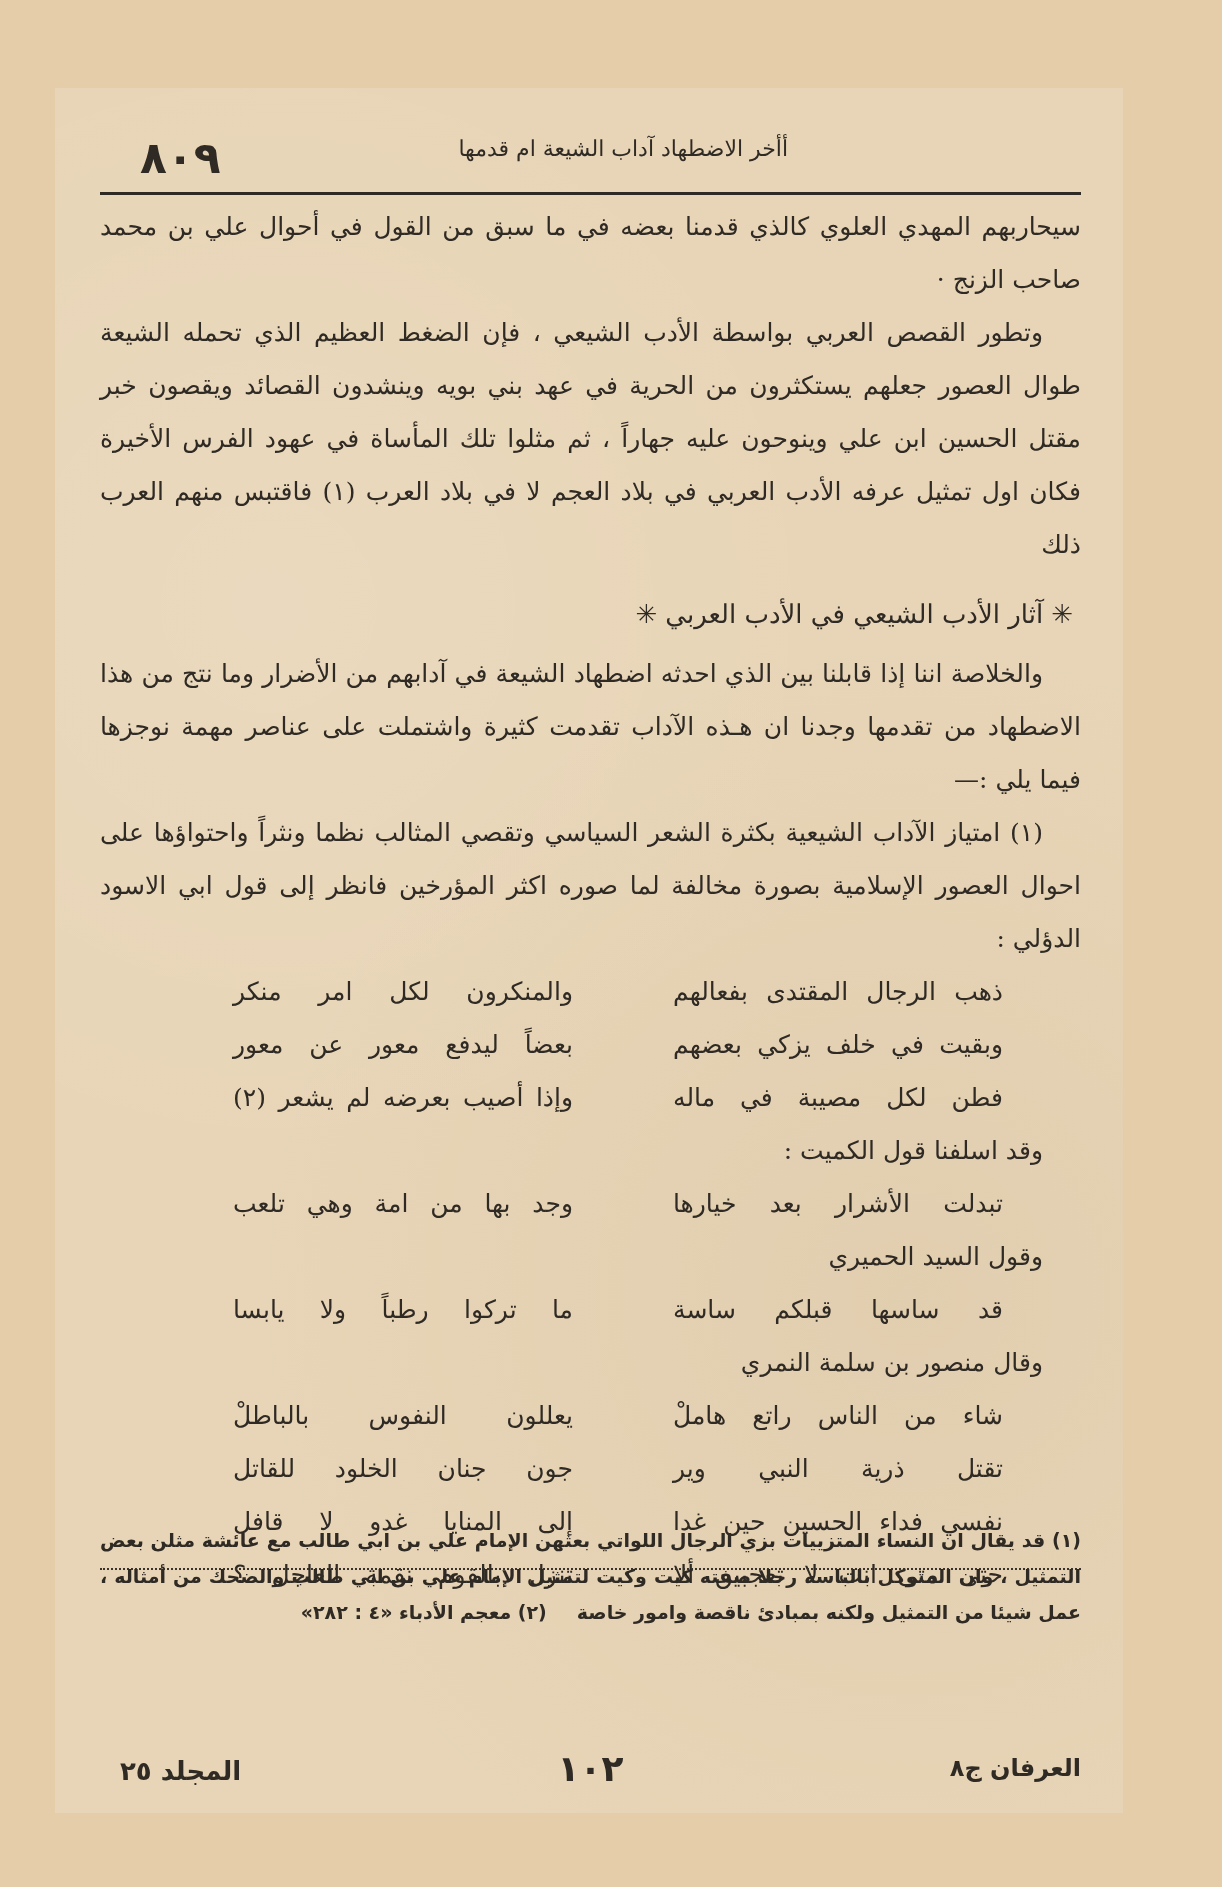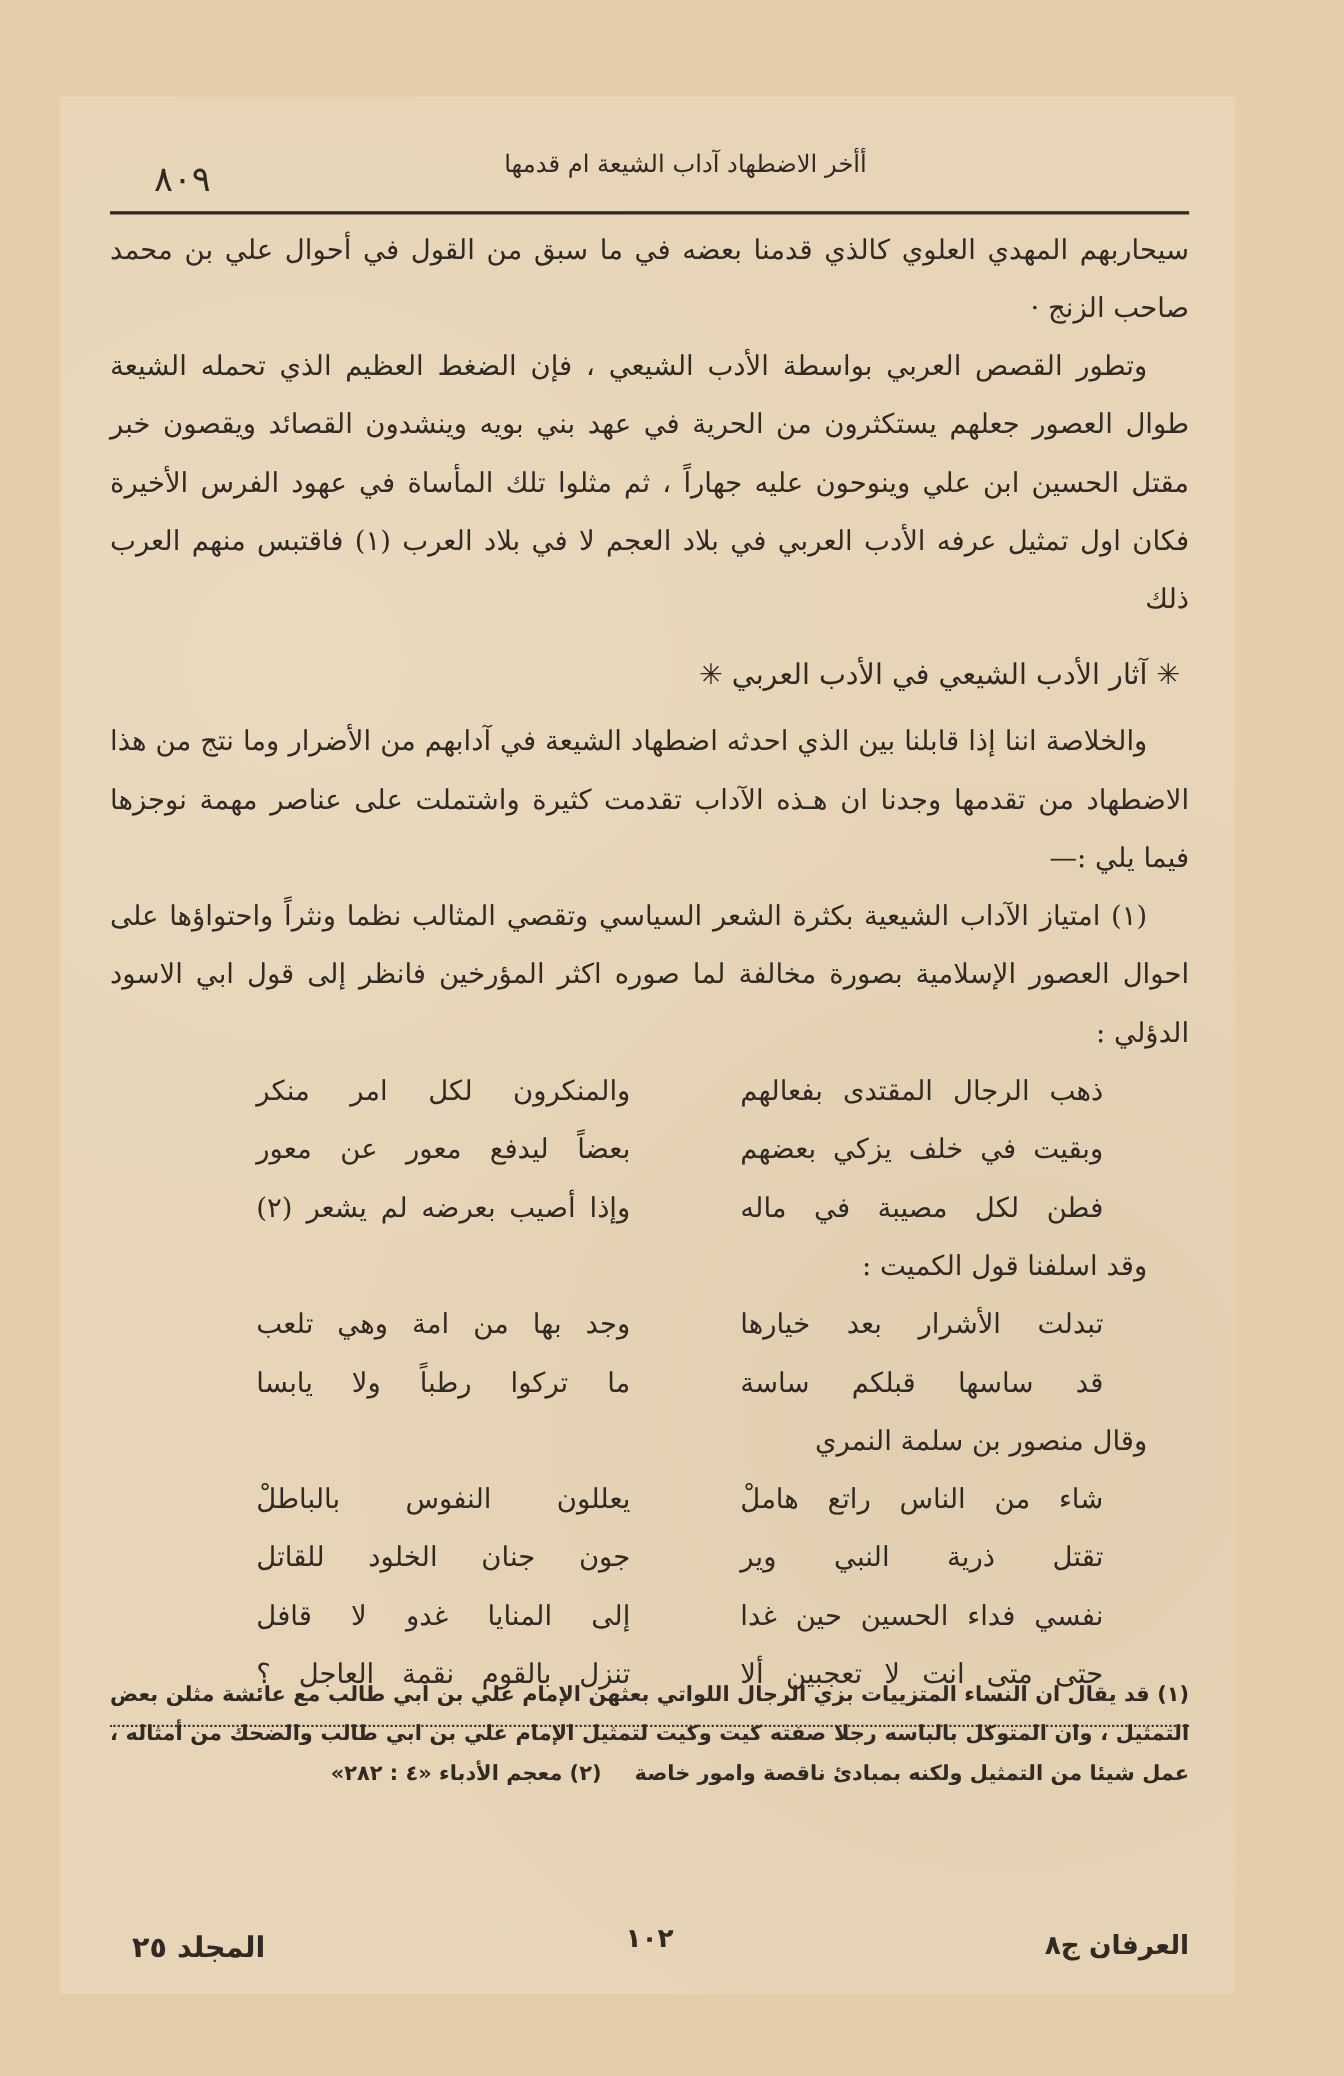--- a/index.html
+++ b/index.html
@@ -40,25 +40,24 @@
       right: 290px;
       top: 4px;
       font-size: 22px;
       direction: rtl;
       white-space: nowrap;
     }
     .page-number-top {
       position: absolute;
       left: 40px;
       top: 0px;
-      font-size: 32px;
-      font-weight: normal;
+      font-size: 44px;
+      font-weight: bold;
       letter-spacing: 4px;
       font-family: "DejaVu Sans", sans-serif;
-      margin-top: 12px;
     }
     .head-rule {
       position: absolute;
       top: 104px;
       left: 45px;
       right: 42px;
       height: 3px;
       background: #2f2a24;
     }
 
@@ -158,21 +157,21 @@
       right: 0;
       top: 6px;
       font-size: 24px;
       direction: rtl;
     }
     .footer-page {
       position: absolute;
       left: 50%;
       transform: translateX(-50%);
       top: 0;
-      font-size: 24px;
+      font-size: 36px;
       letter-spacing: 6px;
     }
     .footer-volume {
       position: absolute;
       left: 20px;
       top: 8px;
       font-size: 26px;
       direction: rtl;
     }
   </style>
@@ -214,20 +213,21 @@
     </div>
 
     <div class="verse-intro">وقد اسلفنا قول الكميت :</div>
     <div class="verses">
       <div class="verse-row">
         <span class="hemistich-first">تبدلت الأشرار بعد خيارها</span>
         <span class="hemistich-second">وجد بها من امة وهي تلعب</span>
       </div>
     </div>
 
+    <div class="verse-intro">وقول السيد الحميري</div>
     <div class="verses">
       <div class="verse-row">
         <span class="hemistich-first">قد ساسها قبلكم ساسة</span>
         <span class="hemistich-second">ما تركوا رطباً ولا يابسا</span>
       </div>
     </div>
 
     <div class="verse-intro">وقال منصور بن سلمة النمري</div>
     <div class="verses">
       <div class="verse-row">

